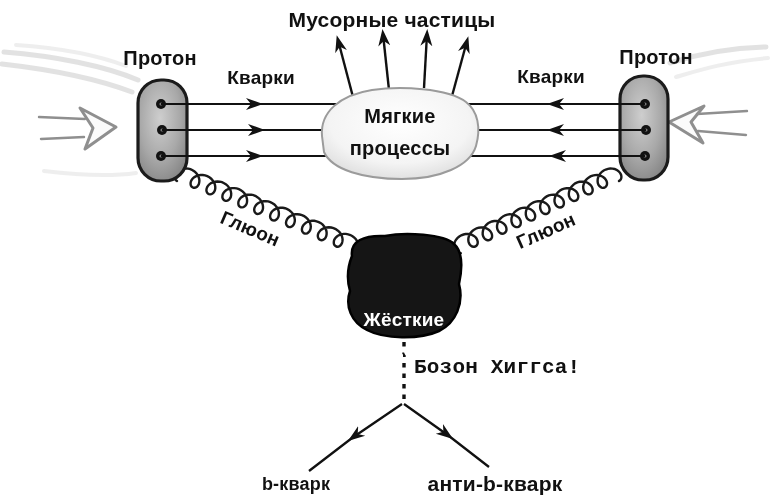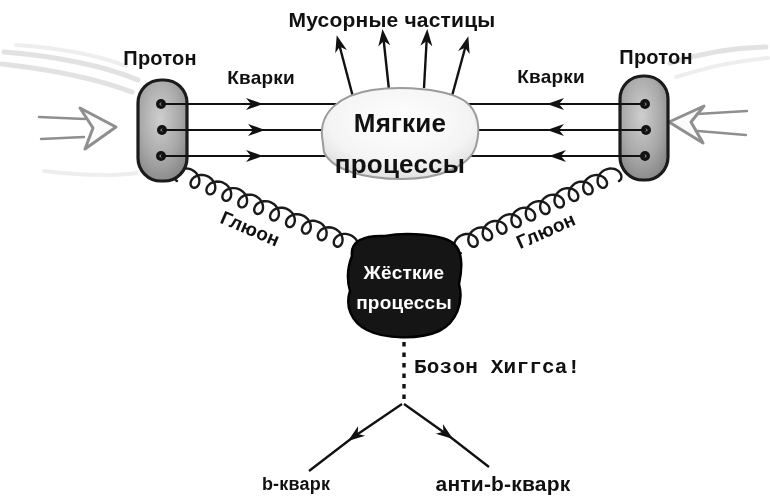--- a/index.html
+++ b/index.html
@@ -11,21 +11,21 @@
   .stage svg{position:absolute;left:0;top:0;}
   .lbl{
     position:absolute;font-weight:700;color:var(--ink,#111);
     white-space:nowrap;transform:translate(-50%,-50%);line-height:1.15;
     letter-spacing:.2px;
   }
   .lbl.anchor-left{transform:translateY(-50%);}
   .lbl.rot-l{transform:translate(-50%,-50%) rotate(23deg);}
   .lbl.rot-r{transform:translate(-50%,-50%) rotate(-24deg);}
   .two-line{text-align:center;line-height:1.58;white-space:nowrap;}
-  .on-dark{color:var(--hard-text,#fff);}
+  .on-dark{color:var(--hard-text,#fff);margin-top:47px;}
   
   .streak{stroke:var(--motion-streak,#c6c6c6);stroke-width:5;fill:none;stroke-linecap:round;opacity:.5;}
   .streak.faint{opacity:.3;stroke-width:4;}
   .bigarrow{stroke:var(--big-arrow,#8f8f8f);stroke-width:3;fill:#fbfbfb;stroke-linejoin:round;}
   .trail{stroke:var(--big-arrow,#8f8f8f);stroke-width:2.4;fill:none;stroke-linecap:round;}
   .coil{stroke:#1a1a1a;stroke-width:2.4;fill:none;stroke-linecap:round;}
   .proton{fill:url(#protonGrad);stroke:var(--proton-stroke,#1b1b1b);stroke-width:3.2;}
   .dot{fill:#121212;}
   .dot-core{fill:#7a7a7a;}
   .qline{stroke:var(--ink,#111);stroke-width:2.2;fill:none;}
@@ -144,28 +144,28 @@
 
   <div class="lbl" style="left:160px;top:58px;font-size:20px;">Протон</div>
   <div class="lbl" style="left:656px;top:57px;font-size:20px;">Протон</div>
 
   <div class="lbl" style="left:261px;top:78px;font-size:19px;">Кварки</div>
   <div class="lbl" style="left:551px;top:77px;font-size:19px;">Кварки</div>
 
   <div class="lbl rot-l" style="left:250px;top:229px;font-size:19px;">Глюон</div>
   <div class="lbl rot-r" style="left:546px;top:231px;font-size:19px;">Глюон</div>
 
-  <div class="lbl two-line" style="left:400px;top:144px;font-size:26px;">
+  <div class="lbl two-line" style="left:400px;top:133px;font-size:20px;">
     <span>Мягкие</span><br>
     <span>процессы</span>
   </div>
 
   <div class="lbl two-line on-dark" style="left:404px;top:288px;font-size:19px;">
     <span>Жёсткие</span><br>
     <span>процессы</span>
   </div>
 
   <div class="lbl anchor-left" style="left:414px;top:368px;font-size:21px;font-family:Liberation Mono, monospace;">Бозон Хиггса!</div>
 
   <div class="lbl" style="left:296px;top:484px;font-size:18px;">b-кварк</div>
-  <div class="lbl" style="left:495px;top:484px;font-size:21px;margin-left:8px;">анти-b-кварк</div>
+  <div class="lbl" style="left:495px;top:484px;font-size:21px;">анти-b-кварк</div>
 
 </div>
 
 </body></html>

